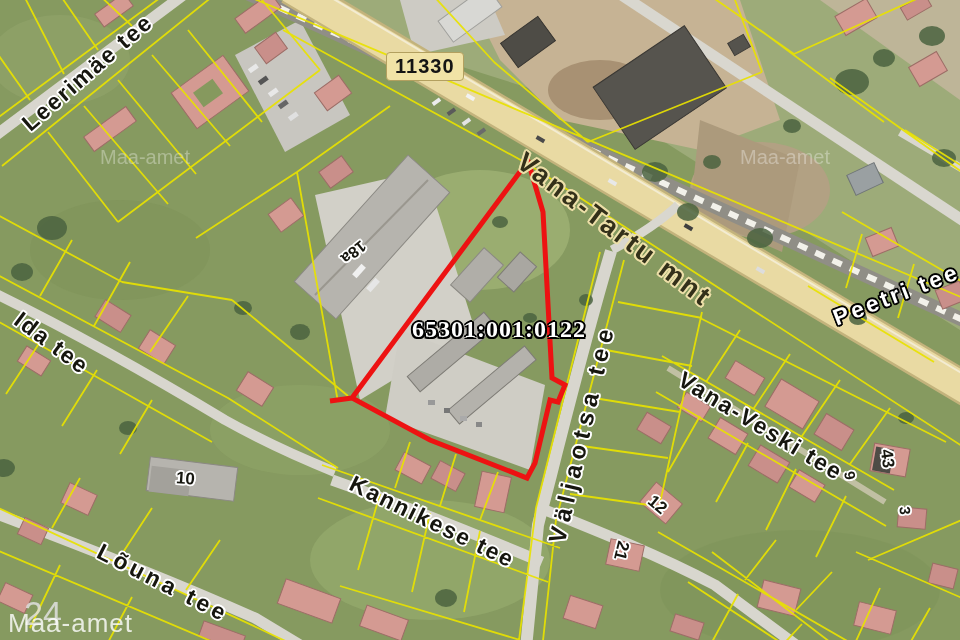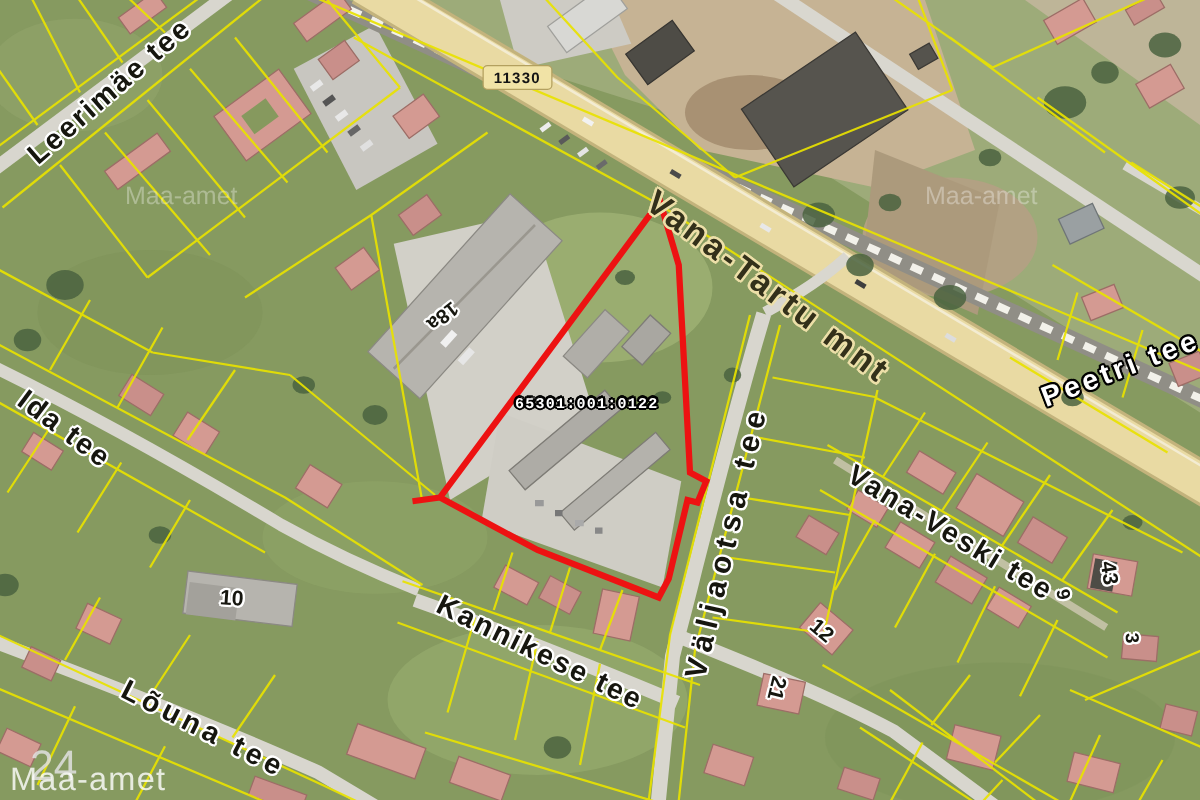--- a/index.html
+++ b/index.html
@@ -10,26 +10,26 @@
        transform-origin:0 0;pointer-events:none;}
   .halo-w{color:#16160f;
     text-shadow:-1.4px -1.4px 0 #fff,1.4px -1.4px 0 #fff,-1.4px 1.4px 0 #fff,
       1.4px 1.4px 0 #fff,0 -1.8px 0 #fff,0 1.8px 0 #fff,-1.8px 0 0 #fff,1.8px 0 0 #fff;}
   .halo-b{color:#ffffff;
     text-shadow:-1.4px -1.4px 0 #000,1.4px -1.4px 0 #000,-1.4px 1.4px 0 #000,
       1.4px 1.4px 0 #000,0 -1.8px 0 #000,0 1.8px 0 #000,-1.8px 0 0 #000,1.8px 0 0 #000;}
   .halo-tan{color:#33301a;
     text-shadow:-1.6px -1.6px 0 #ecdfa8,1.6px -1.6px 0 #ecdfa8,-1.6px 1.6px 0 #ecdfa8,
       1.6px 1.6px 0 #ecdfa8,0 -2px 0 #ecdfa8,0 2px 0 #ecdfa8,-2px 0 0 #ecdfa8,2px 0 0 #ecdfa8;}
-  .cadastral{font-family:Liberation Mono, monospace;font-size:12px;letter-spacing:1px;
+  .cadastral{font-family:Liberation Serif, serif;font-size:24px;letter-spacing:1px;
     color:#fff;
     text-shadow:-2px 0 0 #000,2px 0 0 #000,0 -2px 0 #000,0 2px 0 #000,
       -1.5px -1.5px 0 #000,1.5px -1.5px 0 #000,-1.5px 1.5px 0 #000,1.5px 1.5px 0 #000;padding-left:12px;}
   .badge{position:absolute;left:386px;top:52px;background:#f1e3a6;border:1px solid #b3a05f;
-    border-radius:4px;padding:2px 8px;font-size:12px;font-weight:bold;color:#141414;
+    border-radius:4px;padding:2px 8px;font-size:20px;font-weight:bold;color:#141414;
     letter-spacing:1px;}
   .wm{position:absolute;font-weight:normal;pointer-events:none;}
 </style>
 </head>
 <body>
 
 <div id="map">
 
 <svg width="960" height="640" viewBox="0 0 960 640">
 

